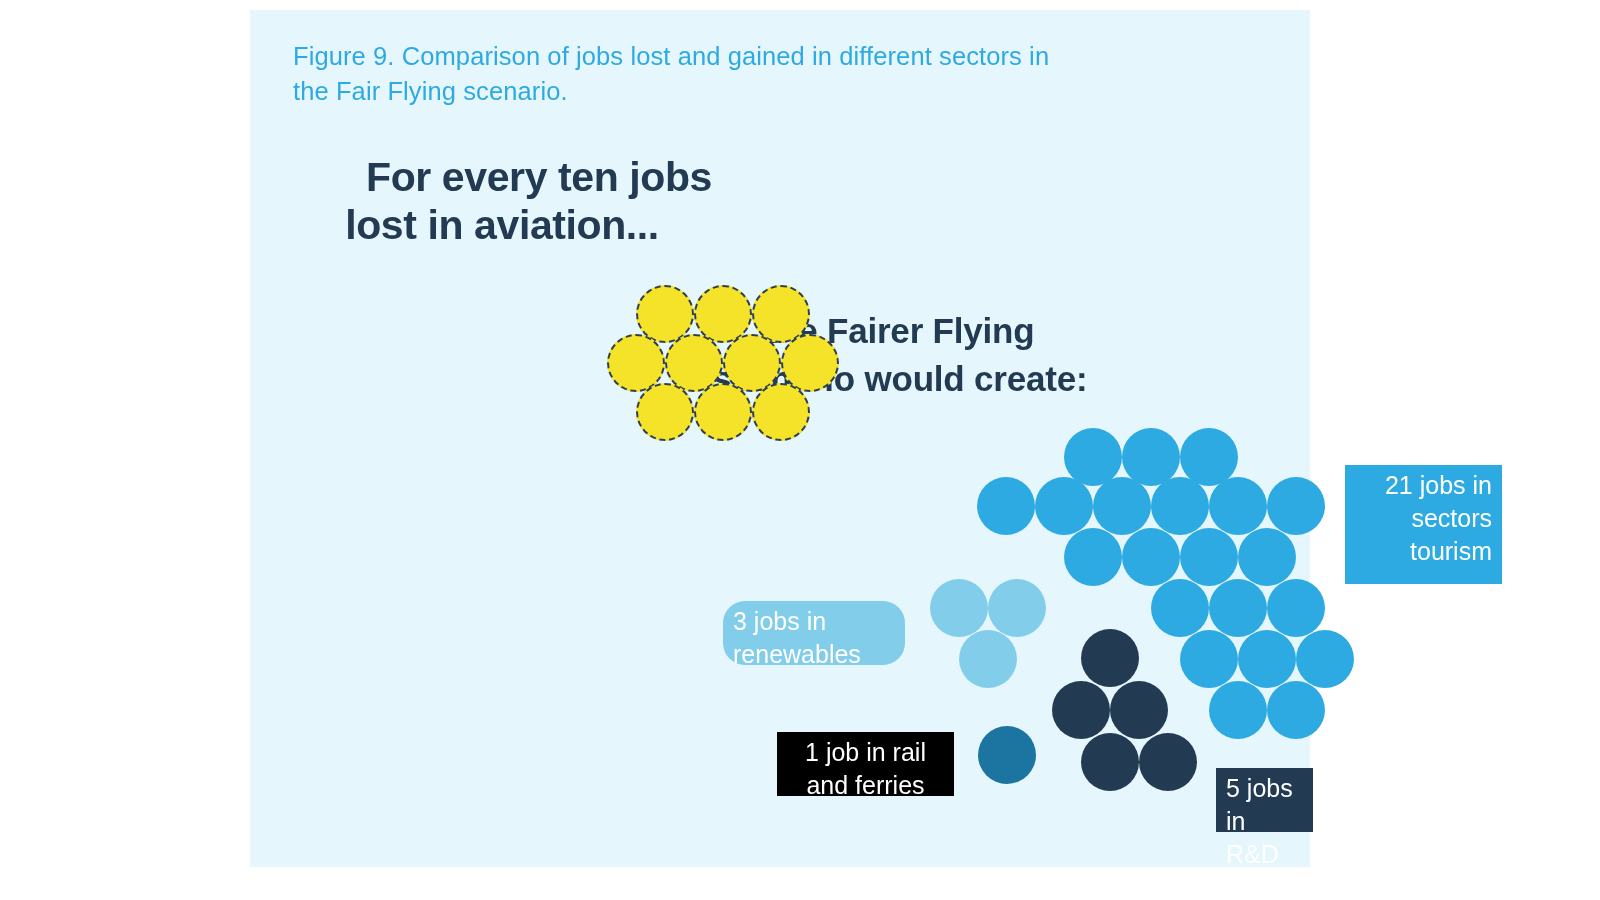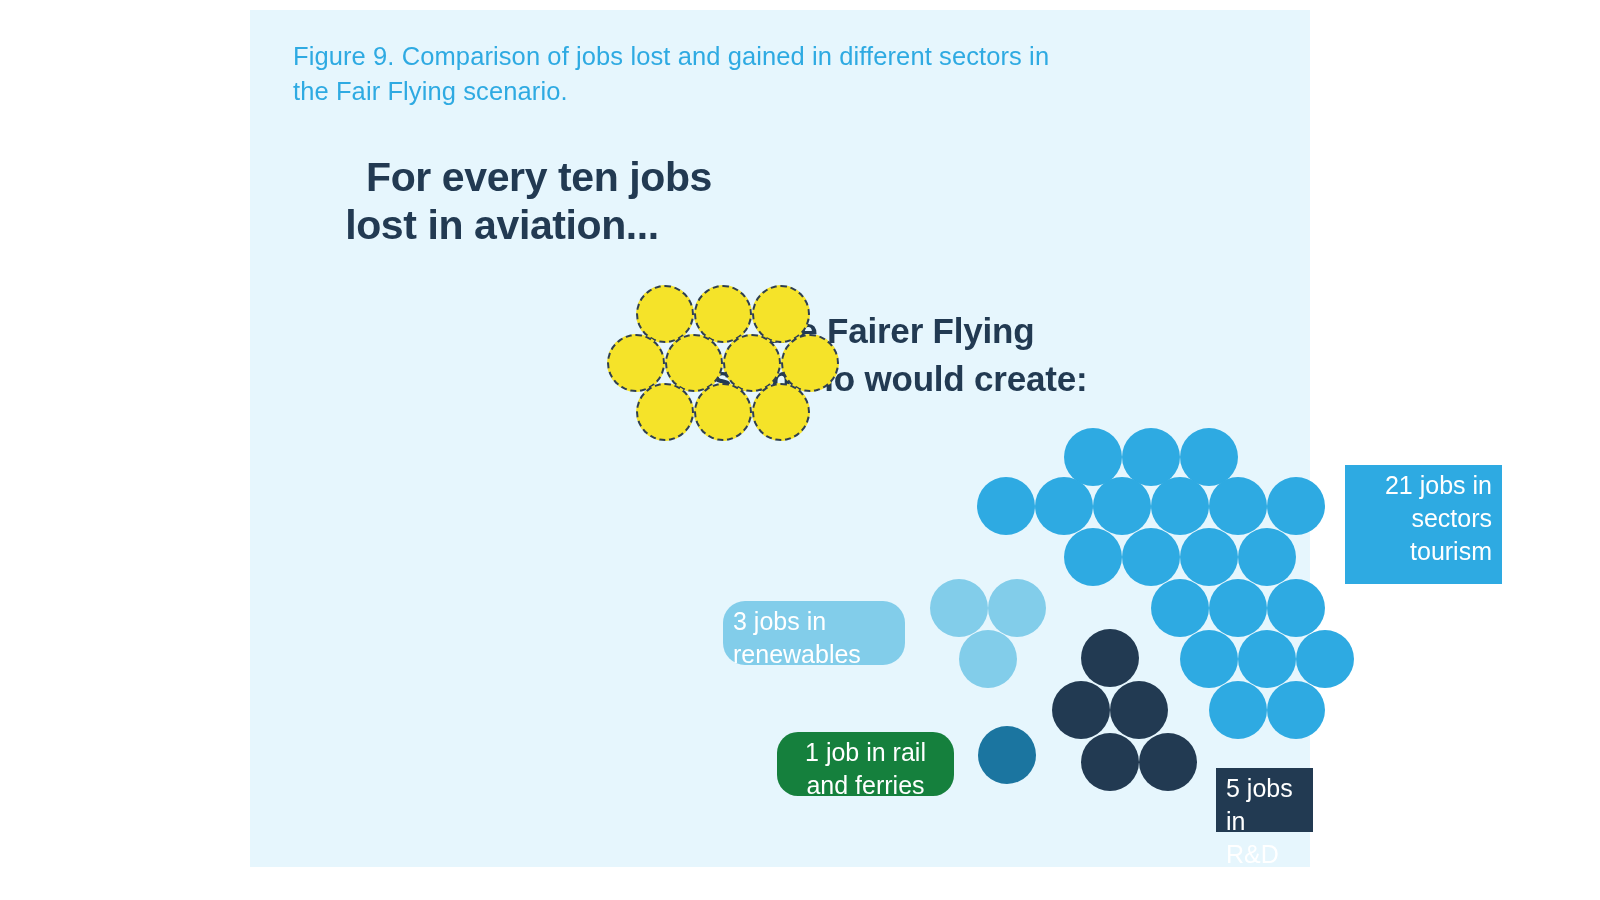--- a/index.html
+++ b/index.html
@@ -84,21 +84,21 @@
     position: absolute;
     box-sizing: border-box;
     padding: 4px 10px 0 10px;
     font-size: 25px;
     line-height: 33px;
     font-weight: 400;
     color: #ffffff;
   }
   .label-box.tourism    { background: #2eaae2; text-align: right; }
   .label-box.renewables { background: #82cdea; text-align: left; border-radius: 22px; }
-  .label-box.rail       { background: #15803d; text-align: center; border-radius: 21px; }
+  .label-box.rail       { background: #000000; text-align: center; }
   .label-box.rnd        { background: #223a52; text-align: left; }
 </style>
 </head>
 <body>
 
 <div id="stage">
   <div id="panel">
 
     <div class="fig-caption">
       <span>Figure 9. Comparison of jobs lost and gained in different</span>

